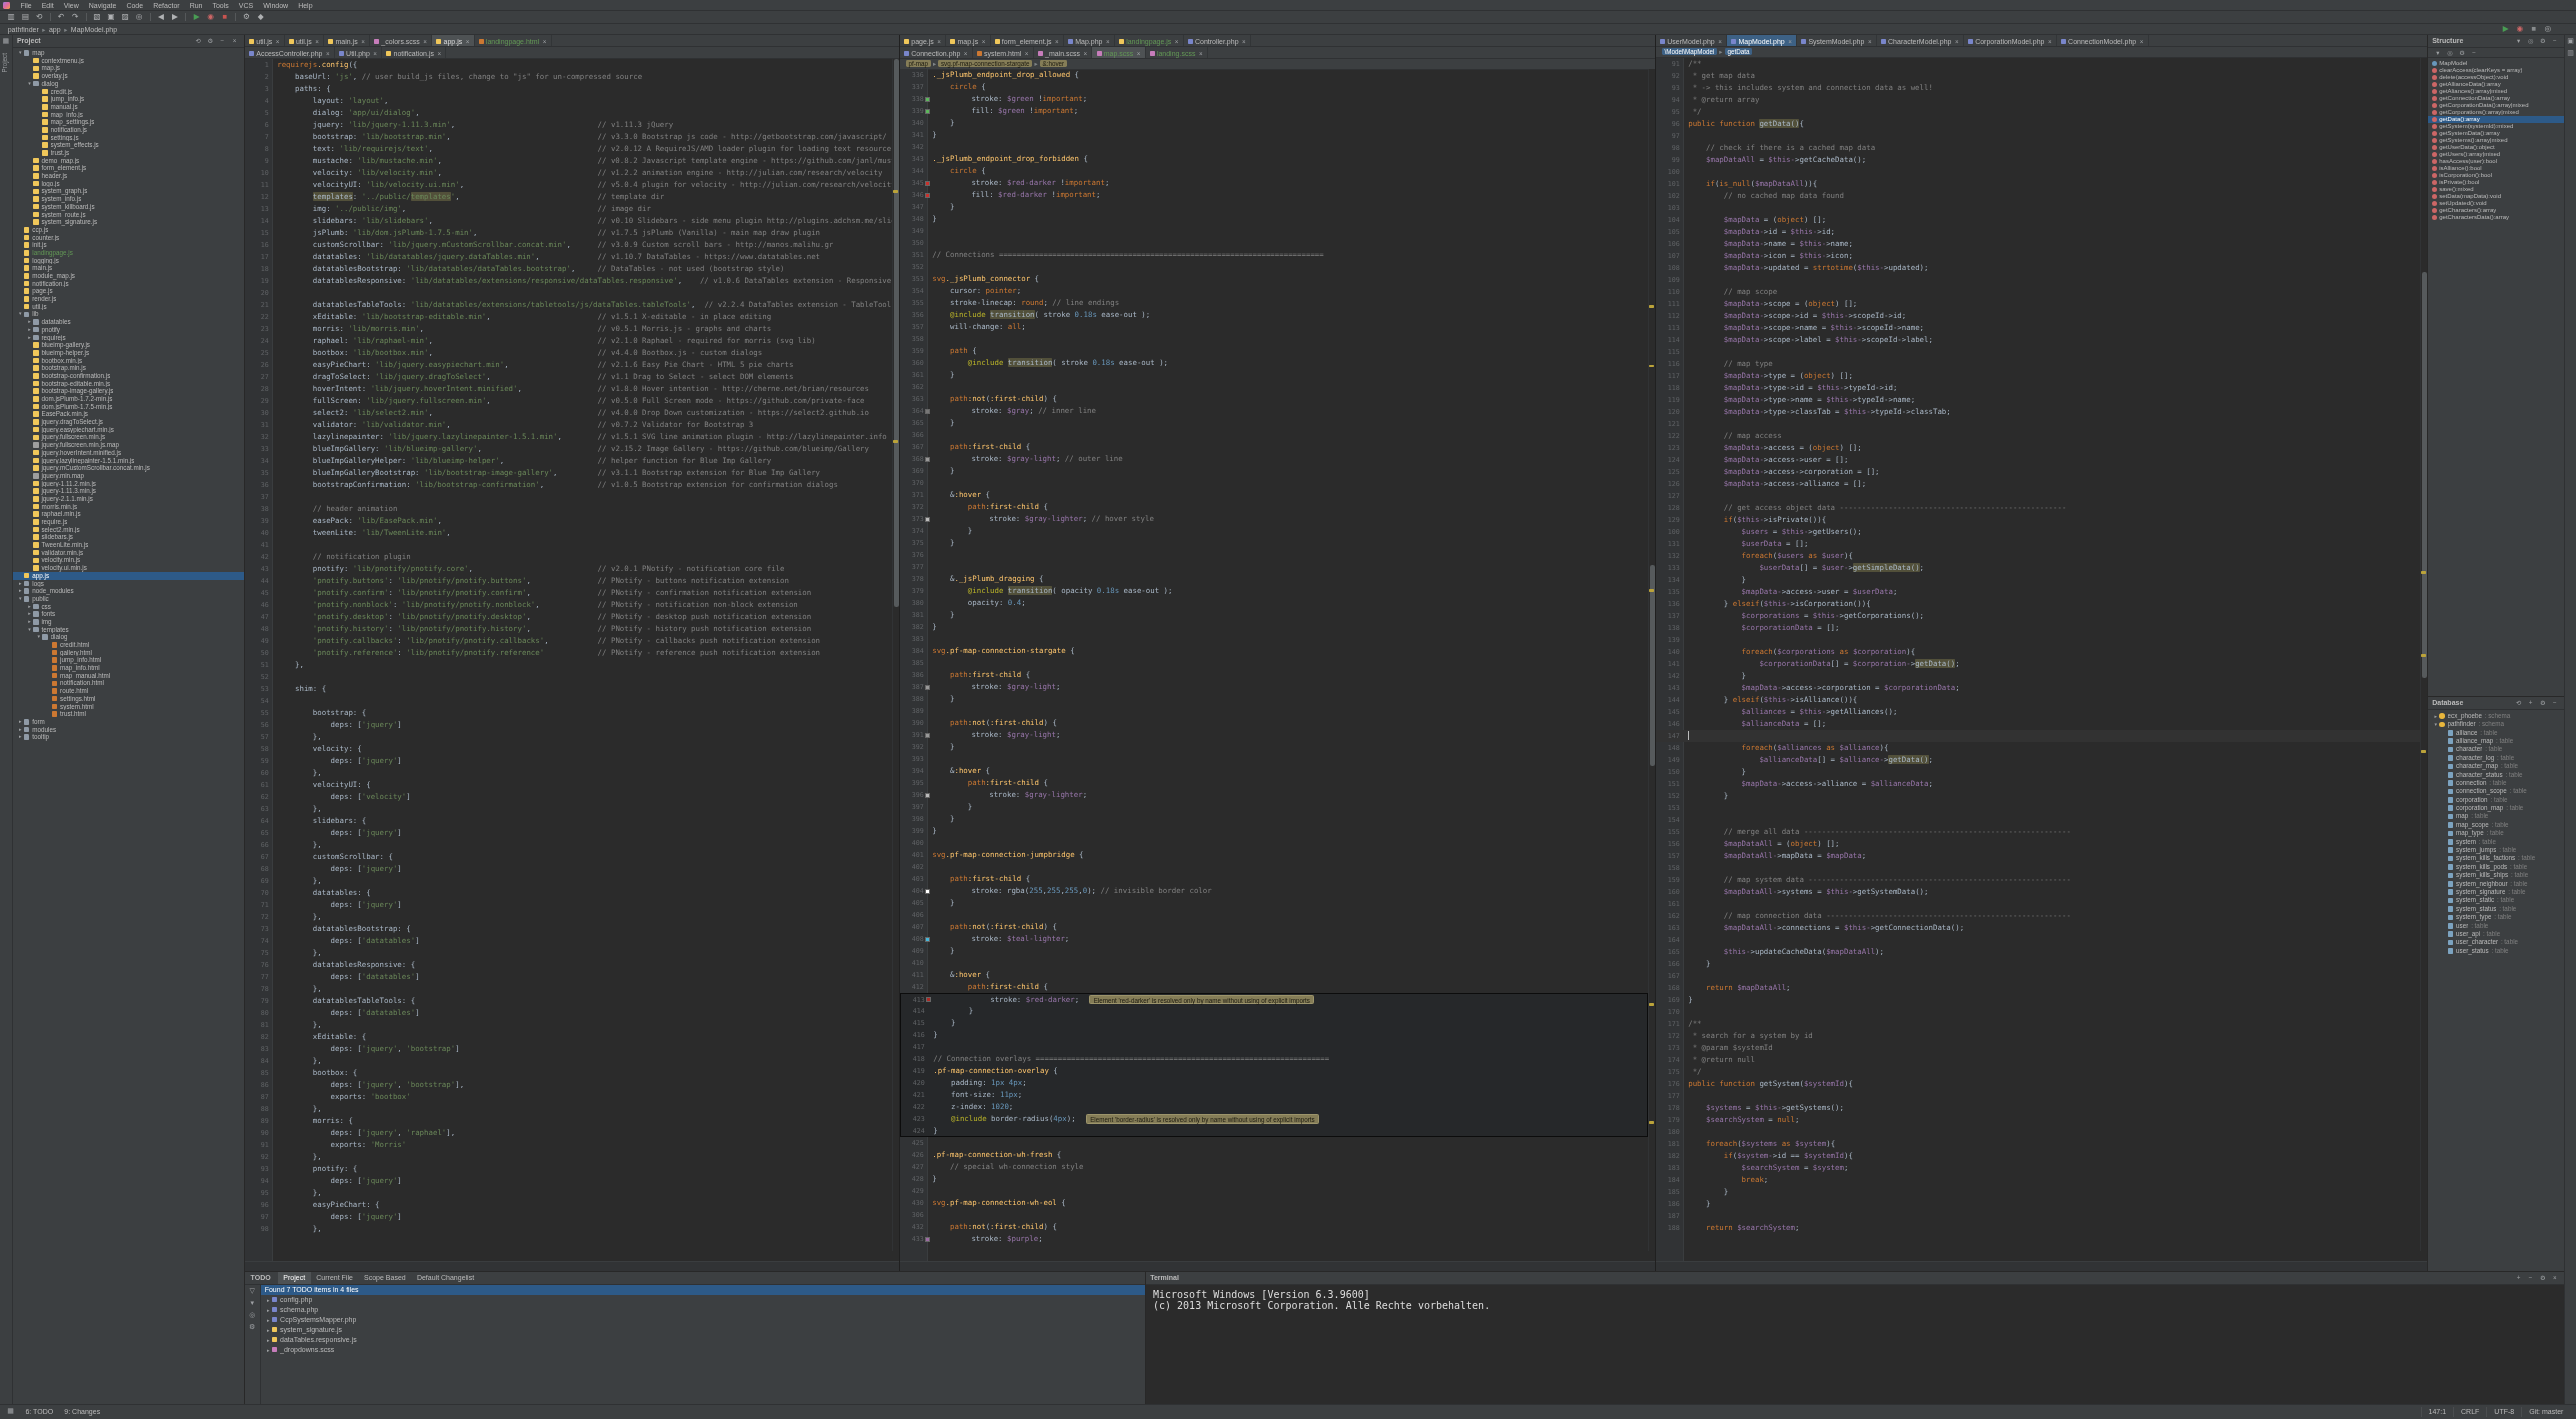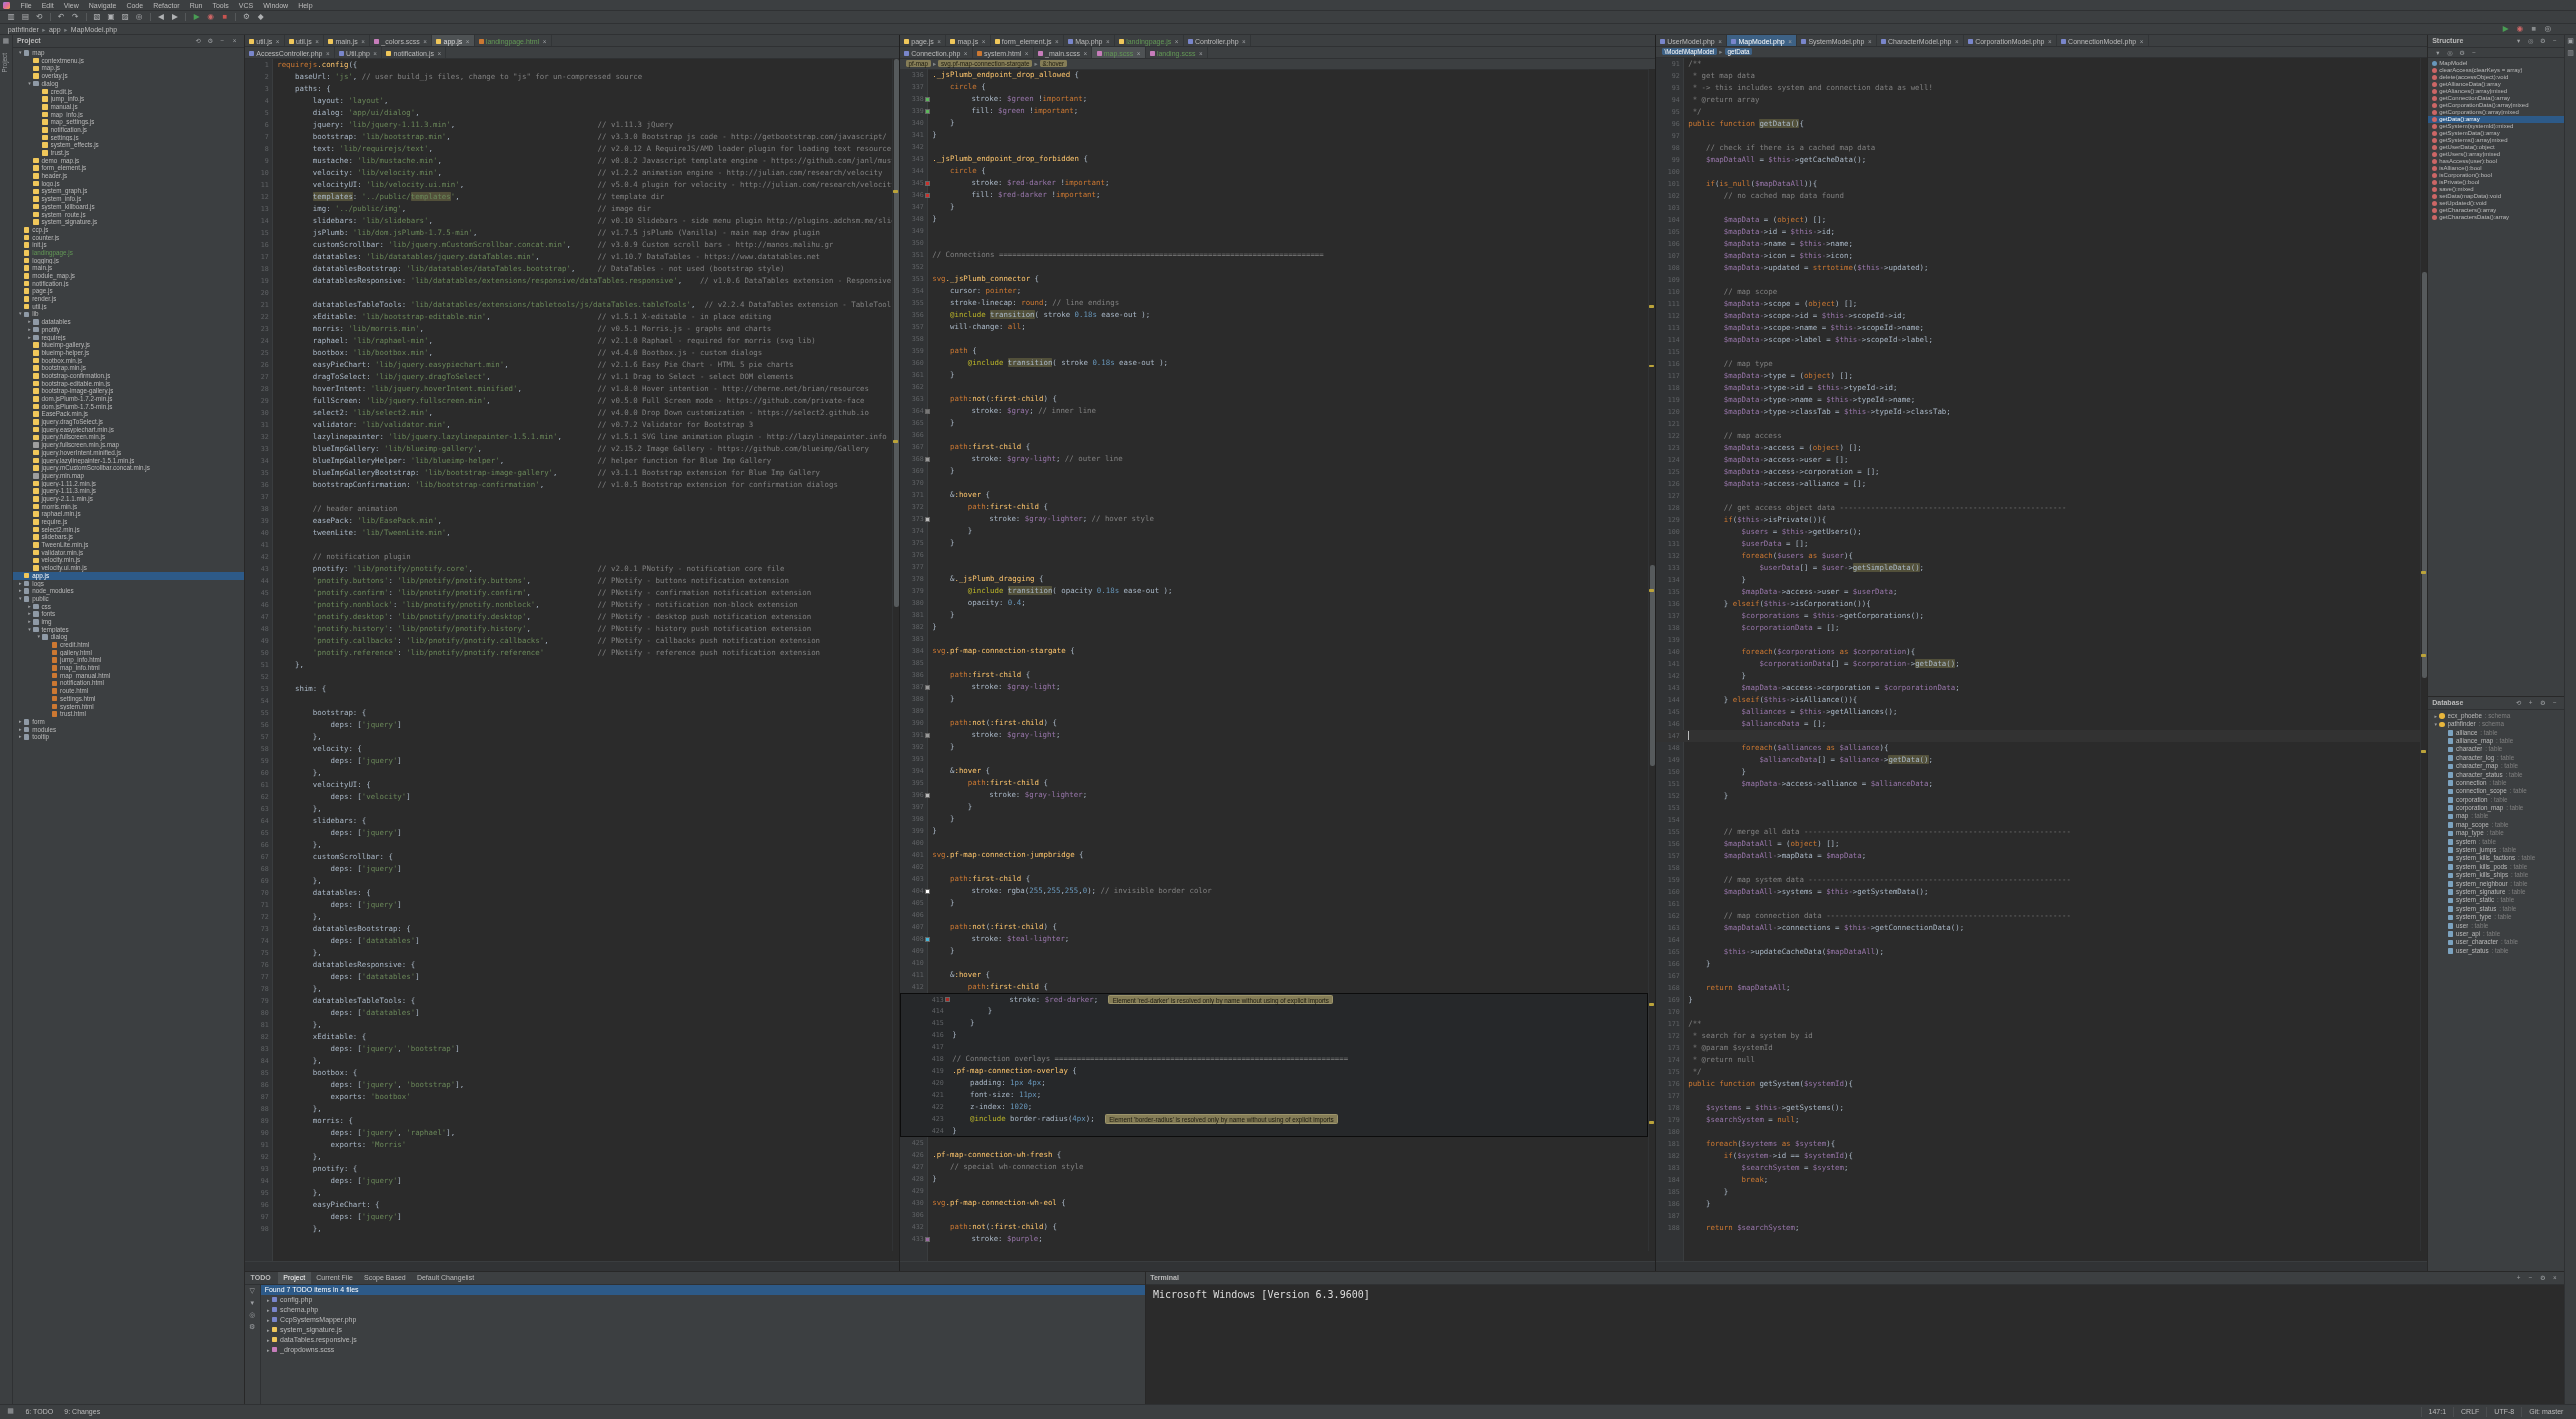--- a/index.html
+++ b/index.html
@@ -70,21 +70,21 @@
   .crumb.info { background:#3d6185; color:#ffffff; }
   .crumb-sep { color:#7f8487; margin-right:2.1px; }
   .code-wrap { position:absolute; left:0; right:0; bottom:10px; top:0; overflow:hidden; }
   .gutter-bg { position:absolute; left:0; top:0; bottom:0; width:28px; background:#313335; border-right:0.7px solid #3a3d3f; }
   .code { position:absolute; left:0; right:7px; top:0; }
   .cl { height:12px; line-height:12px; display:flex; font-family:"DejaVu Sans Mono", monospace; font-size:7.4px; white-space:pre; position:relative; }
   .ln { width:28px; flex:none; text-align:right; padding-right:4.2px; color:#606366; font-size:6.7px; }
   .lc { padding-left:4.2px; color:#a9b7c6; overflow:hidden; }
   .cl.caret-line { background:#323232; }
   .cl.caret-line .lc::after { content:""; display:inline-block; width:0.7px; height:9.2px; background:#bbbbbb; vertical-align:middle; }
-  .cl.lens { background:#26282a; border-left:0.7px solid #0c0c0c; border-right:0.7px solid #0c0c0c;padding-left:19px; }
+  .cl.lens { background:#26282a; border-left:0.7px solid #0c0c0c; border-right:0.7px solid #0c0c0c; }
   .cl.lens-first { border-top:0.7px solid #0c0c0c; }
   .cl.lens-last { border-bottom:0.7px solid #0c0c0c; }
   .kw { color:#cc7832; } .str { color:#6a8759; } .com { color:#808080; } .num { color:#6897bb; }
   .var { color:#9876aa; } .sel { color:#ffc66d; } .inc { color:#bbb529; }
   .wordhl { background:#52503a; border-radius:0.7px; }
   .chip { margin-left:10px; background:#857d57; color:#1c1a10; font-family:"Liberation Sans",sans-serif; font-size:6.3px; line-height:9.2px; height:9.2px; align-self:center; padding:0 3.5px; border:0.7px solid #9c946b; border-radius:1.4px; white-space:nowrap; }
   .swatch { width:5px; height:5px; flex:none; align-self:center; margin-left:-2.8px; margin-right:1.4px; border:0.7px solid #666; }
   .vscroll { position:absolute; right:0; top:0; bottom:10px; width:7px; background:#2b2b2b; border-left:0.7px solid #313335; }
   .vthumb { position:absolute; left:1.4px; width:4.2px; background:#565a5c; border-radius:2.1px; }
   .stripe-mark { position:absolute; right:0.7px; width:5.6px; height:2.8px; border-radius:0.7px; }
@@ -1514,21 +1514,21 @@
   <div class="terminal-panel">
     <div class="term-header">
       <span class="ph-title">Terminal</span>
       <span style="display:flex;margin-left:auto;">
           <span class="ph-icon">+</span>
           <span class="ph-icon">−</span>
           <span class="ph-icon">⚙</span>
           <span class="ph-icon">×</span>
         </span>
     </div>
-    <div class="term-body"><div>Microsoft Windows [Version 6.3.9600]</div><div> </div></div>
+    <div class="term-body"><div>Microsoft Windows [Version 6.3.9600]</div><div>(c) 2013 Microsoft Corporation. Alle Rechte vorbehalten.</div><div> </div></div>
   </div>
 
   <div class="right-strip">
     <div class="strip-icon">▣</div>
     <div class="strip-icon">▥</div>
   </div>
 
   <div class="statusbar">
     <span class="strip-icon" style="margin:0 4.2px 0 0;">▦</span>
     <span style="display:flex;">

